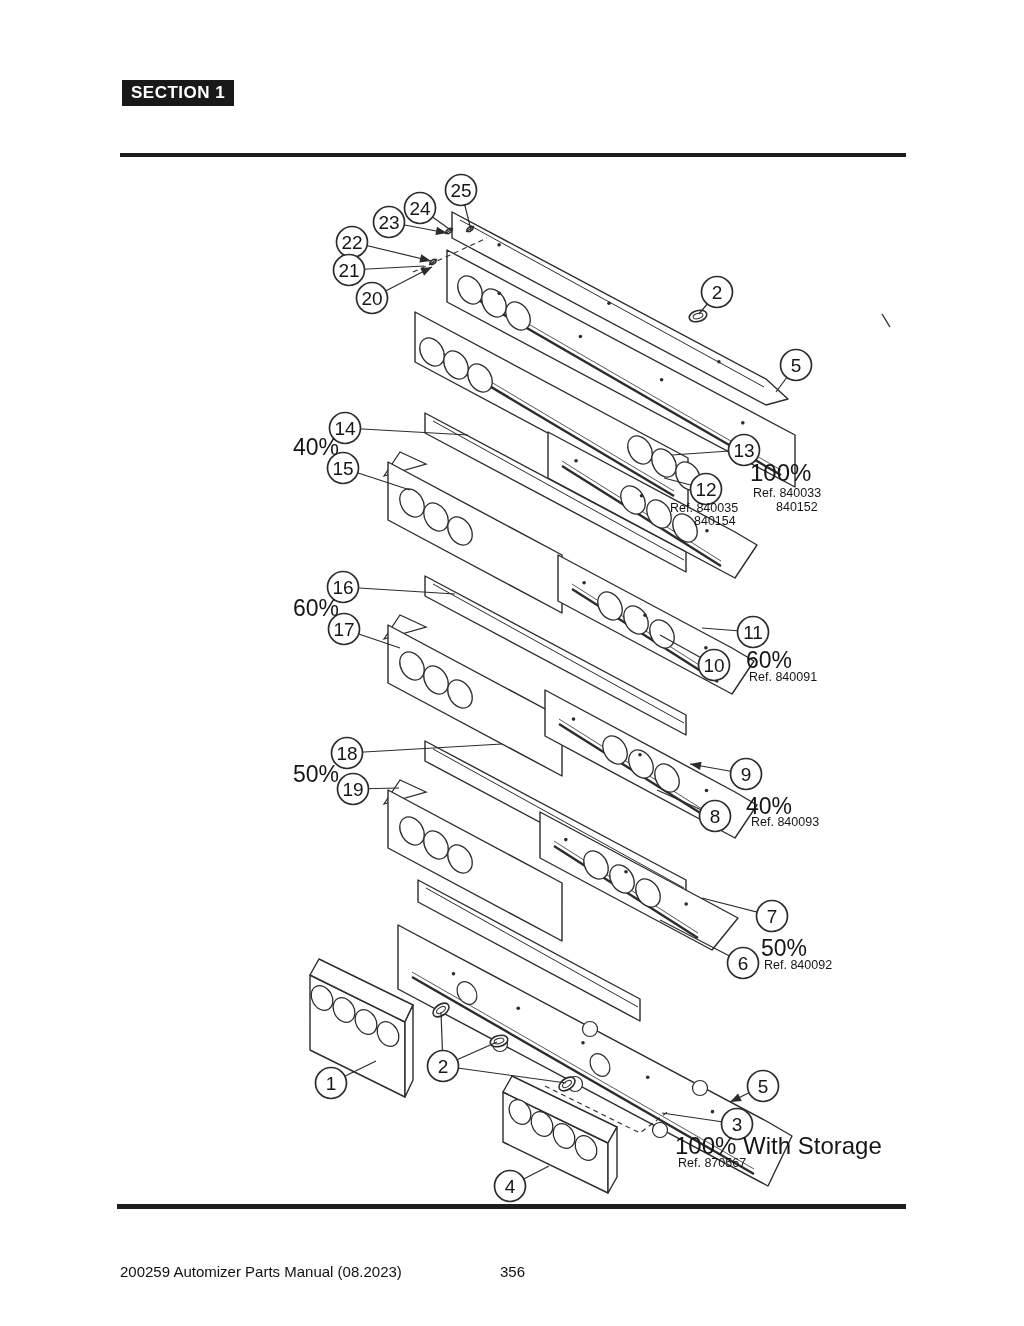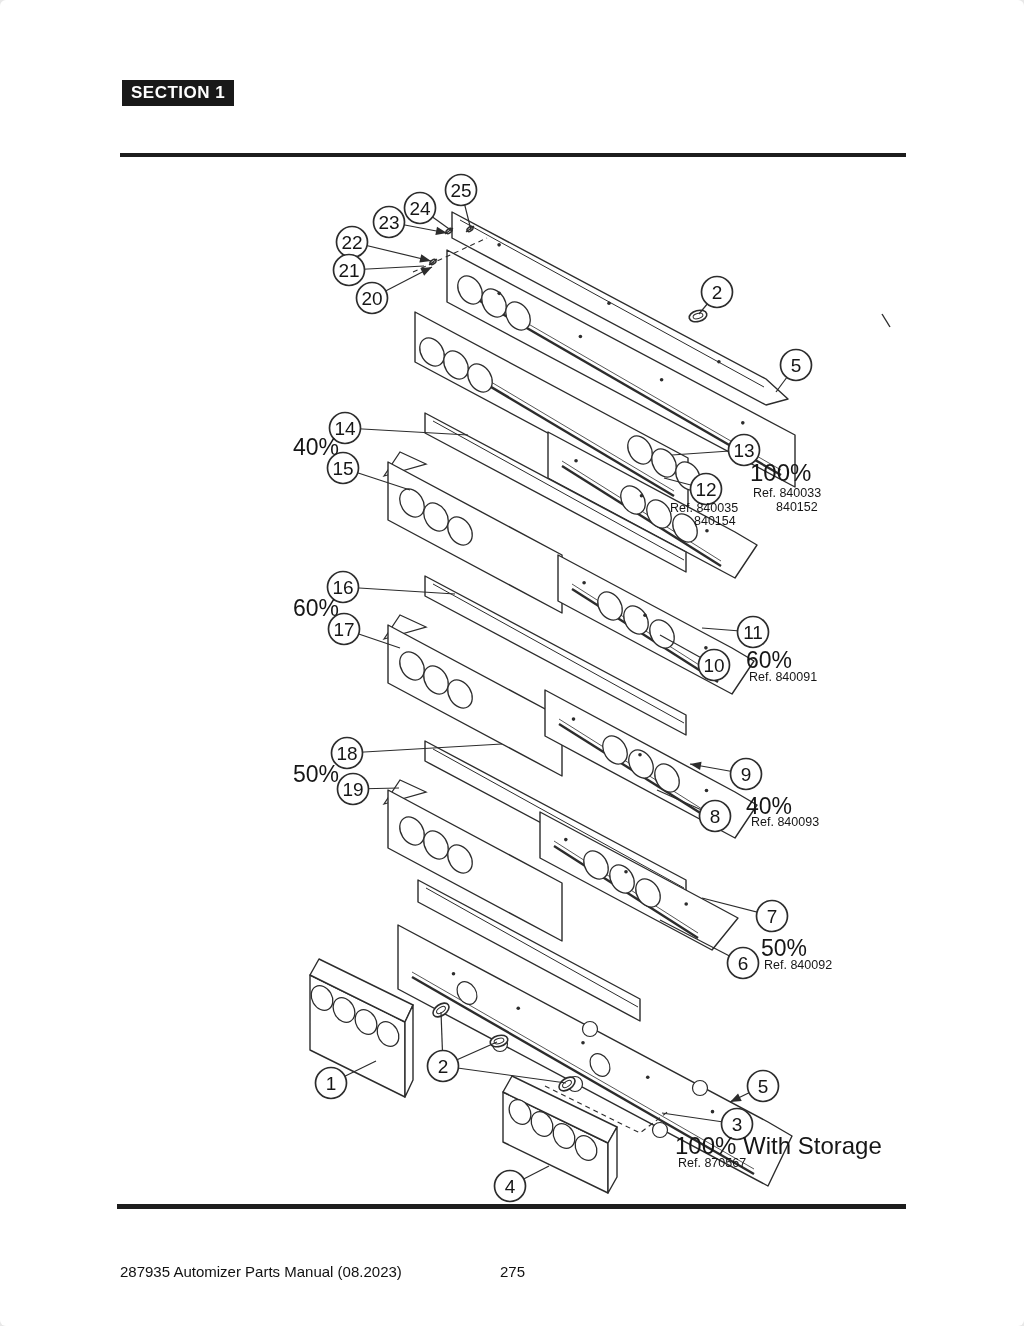--- a/index.html
+++ b/index.html
@@ -1,20 +1,19 @@
 <!DOCTYPE html>
 <html><head>
 <meta charset="utf-8">
 <style>
   html,body{margin:0;padding:0;background:#e8e8e8;}
   #page{
     position:relative;width:1024px;height:1326px;background:#ffffff;
     font-family:"Liberation Sans", sans-serif;color:#1d1d1d;overflow:hidden;
     margin:0 auto;
-    border-radius:6px;
   }
   .section-badge{
     position:absolute;left:122px;top:80px;height:26px;line-height:26px;
     background:#191919;color:#ffffff;font-size:17px;font-weight:bold;
     padding:0 9px;letter-spacing:0.5px;
   }
   .page-title{
     position:absolute;left:120px;top:106px;margin:0;
     font-size:30px;font-weight:bold;letter-spacing:0.2px;color:#1f1f1f;
     white-space:nowrap;
@@ -368,15 +367,15 @@
       <text x="293" y="782" font-size="23" fill="#161616" font-family="&quot;Liberation Sans&quot;, sans-serif">50%</text>
       <text x="746" y="814" font-size="23" fill="#161616" font-family="&quot;Liberation Sans&quot;, sans-serif">40%</text>
       <text x="751" y="826" font-size="12.5" fill="#161616" font-family="&quot;Liberation Sans&quot;, sans-serif">Ref. 840093</text>
       <text x="761" y="956" font-size="23" fill="#161616" font-family="&quot;Liberation Sans&quot;, sans-serif">50%</text>
       <text x="764" y="969" font-size="12.5" fill="#161616" font-family="&quot;Liberation Sans&quot;, sans-serif">Ref. 840092</text>
       <text x="675" y="1154" font-size="24" fill="#161616" font-family="&quot;Liberation Sans&quot;, sans-serif">100% With Storage</text>
       <text x="678" y="1167" font-size="12.5" fill="#161616" font-family="&quot;Liberation Sans&quot;, sans-serif">Ref. 870567</text>
     </svg>
 
   <div class="rule bottom-rule"></div>
-  <div class="footer-text footer-manual">287935 Automizer Parts Manual (08.2023)</div>
-  <div class="footer-text footer-page">275</div>
+  <div class="footer-text footer-manual">200259 Automizer Parts Manual (08.2023)</div>
+  <div class="footer-text footer-page">356</div>
 </div>
 
 </body></html>

